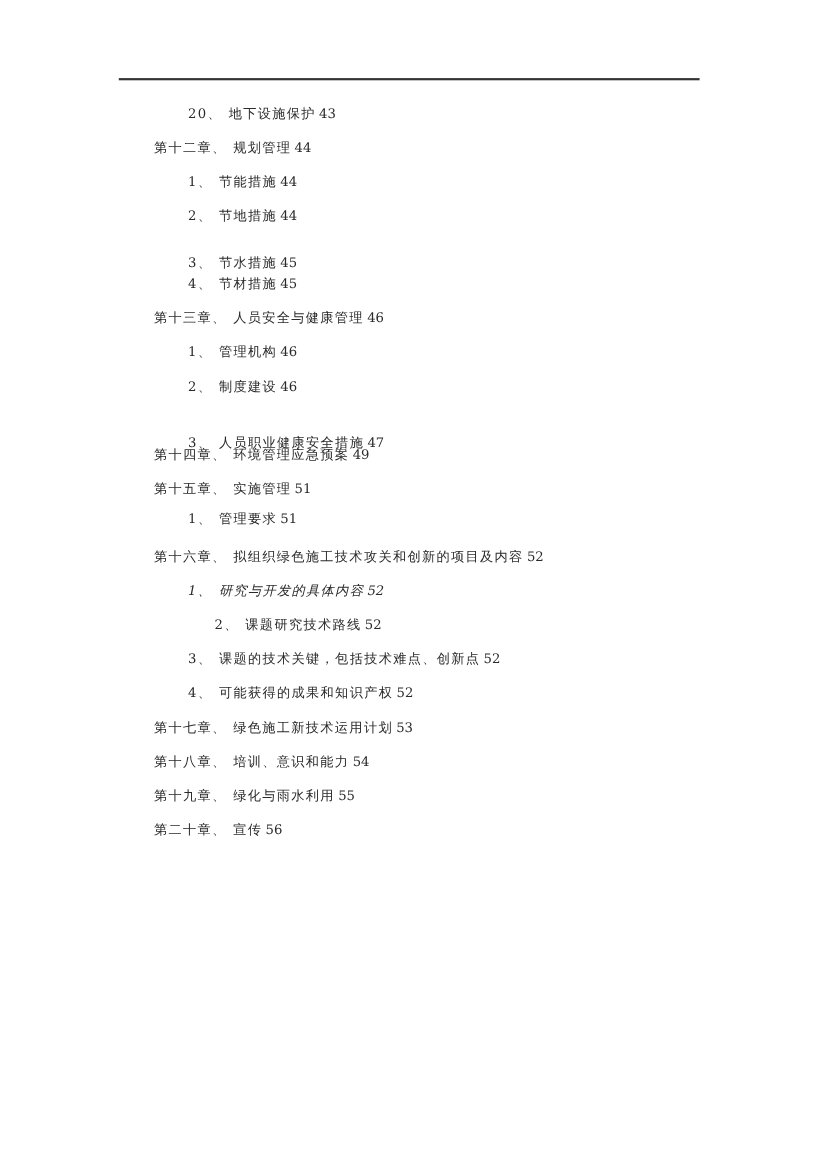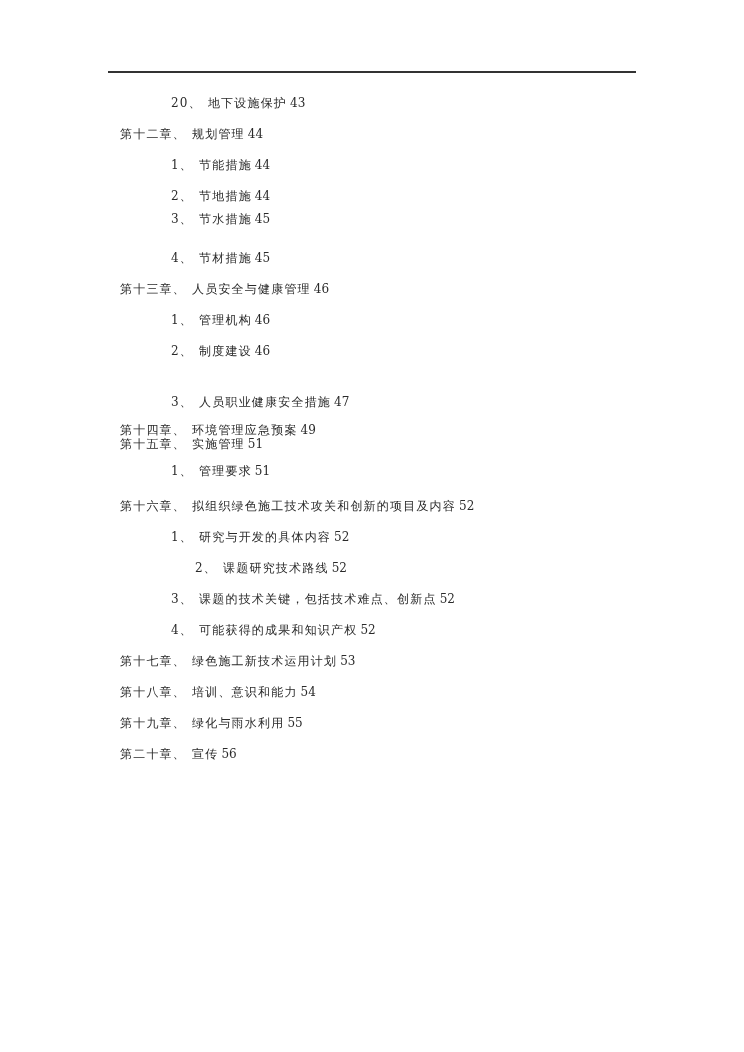--- a/index.html
+++ b/index.html
@@ -30,46 +30,46 @@
       width: 744px;
     }
     .toc-entry {
       position: absolute;
       white-space: nowrap;
       font-size: 12px;
       line-height: 14px;
       letter-spacing: 1.2px;
       color: #2a2a2a;
     }
-    .toc-entry.chapter { left: 120px; }
+    .toc-entry.chapter { left: 140px; }
     .toc-entry.section { left: 171px; }
     .toc-entry .num { margin-right: 6px; }
     .toc-entry .page { margin-left: 3px; letter-spacing: 0; }
   </style>
 </head>
 <body>
 
 <div class="header-rule"></div>
 
 <div class="toc" id="toc">
     <div class="toc-entry section" style="top: 96px;"><span class="num">20、</span><span class="title">地下设施保护</span><span class="page">43</span></div>
     <div class="toc-entry chapter" style="top: 127px;"><span class="num">第十二章、</span><span class="title">规划管理</span><span class="page">44</span></div>
     <div class="toc-entry section" style="top: 158px;"><span class="num">1、</span><span class="title">节能措施</span><span class="page">44</span></div>
     <div class="toc-entry section" style="top: 189px;"><span class="num">2、</span><span class="title">节地措施</span><span class="page">44</span></div>
-    <div class="toc-entry section" style="top: 212px;"><span class="num">3、</span><span class="title">节水措施</span><span class="page">45</span></div>
+    <div class="toc-entry section" style="top: 232px;"><span class="num">3、</span><span class="title">节水措施</span><span class="page">45</span></div>
     <div class="toc-entry section" style="top: 251px;"><span class="num">4、</span><span class="title">节材措施</span><span class="page">45</span></div>
     <div class="toc-entry chapter" style="top: 282px;"><span class="num">第十三章、</span><span class="title">人员安全与健康管理</span><span class="page">46</span></div>
     <div class="toc-entry section" style="top: 313px;"><span class="num">1、</span><span class="title">管理机构</span><span class="page">46</span></div>
     <div class="toc-entry section" style="top: 344px;"><span class="num">2、</span><span class="title">制度建设</span><span class="page">46</span></div>
     <div class="toc-entry section" style="top: 395px;"><span class="num">3、</span><span class="title">人员职业健康安全措施</span><span class="page">47</span></div>
-    <div class="toc-entry chapter" style="top: 406px; margin-top: 17px;"><span class="num">第十四章、</span><span class="title">环境管理应急预案</span><span class="page">49</span></div>
+    <div class="toc-entry chapter" style="top: 406px;"><span class="num">第十四章、</span><span class="title">环境管理应急预案</span><span class="page">49</span></div>
     <div class="toc-entry chapter" style="top: 437px;"><span class="num">第十五章、</span><span class="title">实施管理</span><span class="page">51</span></div>
     <div class="toc-entry section" style="top: 464px;"><span class="num">1、</span><span class="title">管理要求</span><span class="page">51</span></div>
     <div class="toc-entry chapter" style="top: 499px;"><span class="num">第十六章、</span><span class="title">拟组织绿色施工技术攻关和创新的项目及内容</span><span class="page">52</span></div>
-    <div class="toc-entry section" style="top: 530px;"><span class="num">1、</span><span class="title">研究与开发的具体内容</span><span class="page">52</span></div>
+    <div class="toc-entry section" style="top: 530px; font-style: italic;"><span class="num">1、</span><span class="title">研究与开发的具体内容</span><span class="page">52</span></div>
     <div class="toc-entry section" style="top: 561px; margin-left: 24px;"><span class="num">2、</span><span class="title">课题研究技术路线</span><span class="page">52</span></div>
     <div class="toc-entry section" style="top: 592px;"><span class="num">3、</span><span class="title">课题的技术关键，包括技术难点、创新点</span><span class="page">52</span></div>
     <div class="toc-entry section" style="top: 623px; text-align: right;"><span class="num">4、</span><span class="title">可能获得的成果和知识产权</span><span class="page">52</span></div>
     <div class="toc-entry chapter" style="top: 654px;"><span class="num">第十七章、</span><span class="title">绿色施工新技术运用计划</span><span class="page">53</span></div>
     <div class="toc-entry chapter" style="top: 685px;"><span class="num">第十八章、</span><span class="title">培训、意识和能力</span><span class="page">54</span></div>
     <div class="toc-entry chapter" style="top: 716px;"><span class="num">第十九章、</span><span class="title">绿化与雨水利用</span><span class="page">55</span></div>
     <div class="toc-entry chapter" style="top: 747px;"><span class="num">第二十章、</span><span class="title">宣传</span><span class="page">56</span></div>
   </div>
 
 </body></html>

